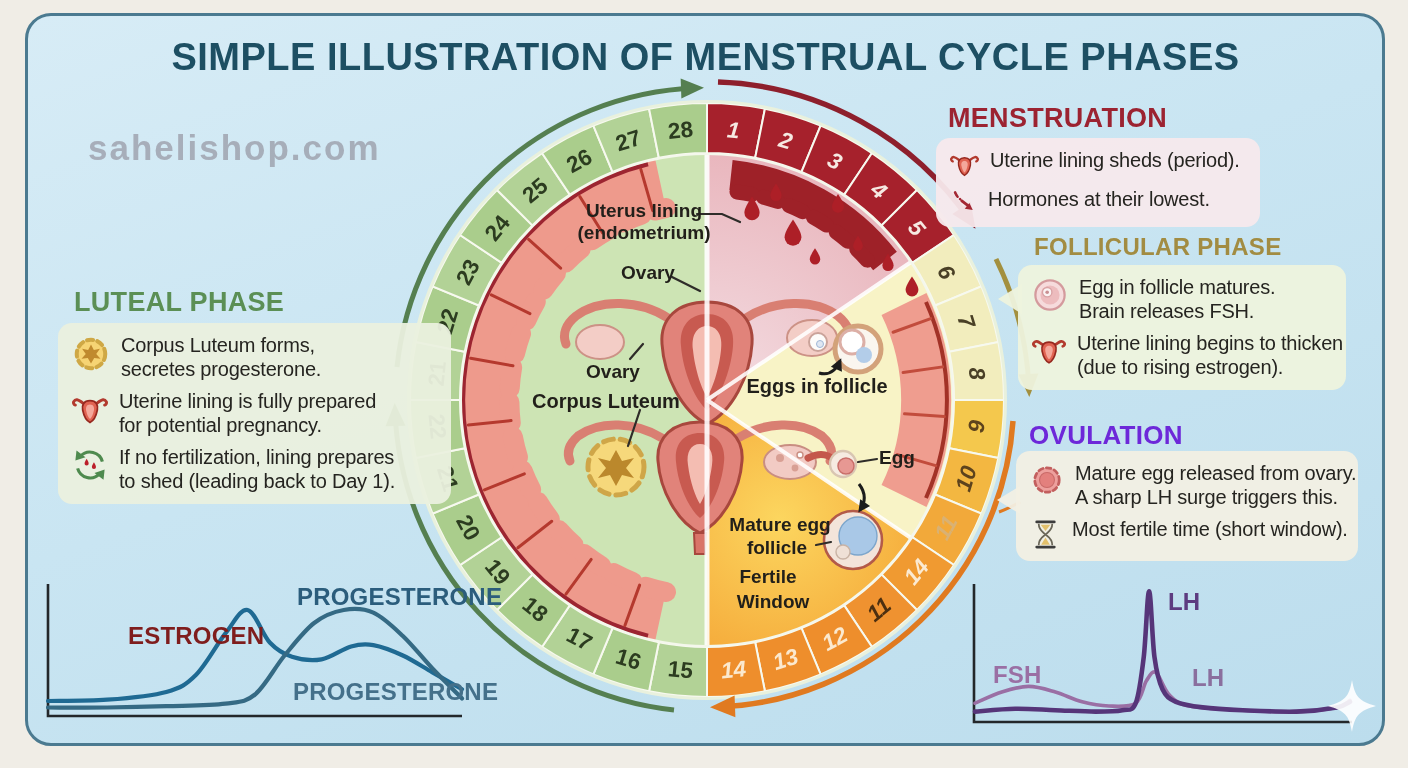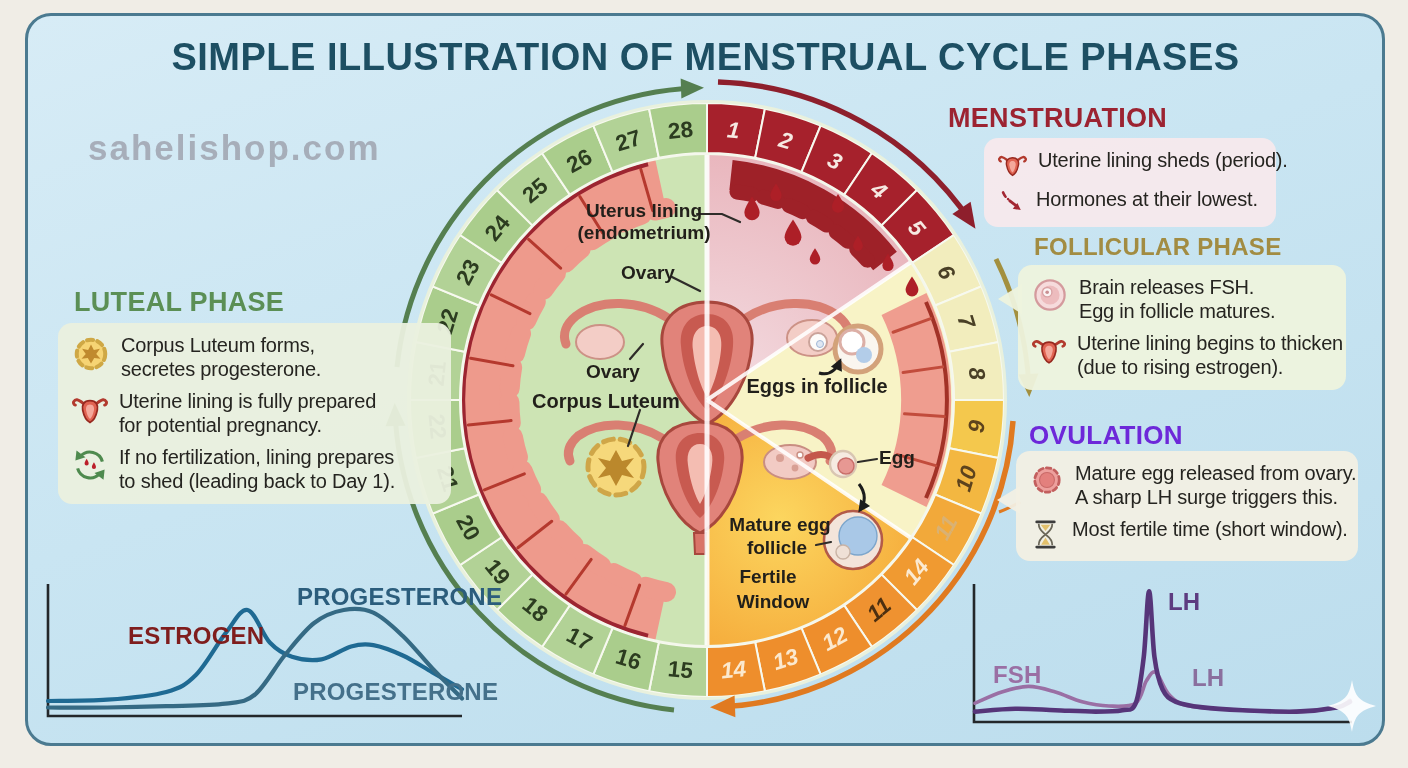--- a/index.html
+++ b/index.html
@@ -316,21 +316,21 @@
 <div class="wl" style="left:613px;top:372px">Ovary</div>
 <div class="wl" style="left:606px;top:401px;font-size:20px">Corpus Luteum</div>
 <div class="wl" style="left:817px;top:386px;font-size:20px">Eggs in follicle</div>
 <div class="wl" style="left:897px;top:458px">Egg</div>
 <div class="wl" style="left:780px;top:525px">Mature egg</div>
 <div class="wl" style="left:777px;top:548px">follicle</div>
 <div class="wl" style="left:768px;top:577px">Fertile</div>
 <div class="wl" style="left:773px;top:602px">Window</div>
 
 <div class="hdr" style="left:948px;top:103px;font-size:27px;color:#9c2331">MENSTRUATION</div>
-<div class="card" style="left:984px;top:138px;width:292px;background:rgba(247,233,236,.95)">
+<div class="card" style="left:936px;top:138px;width:324px;background:rgba(247,233,236,.95)">
   <div class="row">
     <svg class="bi" width="29" height="29" viewBox="0 0 32 32">
         <use href="#ic-uterus"></use>
       </svg>
     <div class="bl">Uterine lining sheds (period).</div>
   </div>
   <div class="row">
     <svg class="bi" width="27" height="27" viewBox="0 0 32 32">
         <use href="#ic-arrow-red"></use>
       </svg>
@@ -338,22 +338,22 @@
   </div>
 </div>
 
 <div class="hdr" style="left:1034px;top:233px;font-size:24px;color:#a28c42">FOLLICULAR PHASE</div>
 <div class="card" style="left:1018px;top:265px;width:328px;background:rgba(238,243,221,.95)">
   <div class="row">
     <svg class="bi" width="36" height="36" viewBox="0 0 32 32">
         <use href="#ic-follicle"></use>
       </svg>
     <div>
+      <div class="bl">Egg in follicle matures.</div>
       <div class="bl">Brain releases FSH.</div>
-      <div class="bl">Egg in follicle matures.</div>
     </div>
   </div>
   <div class="row">
     <svg class="bi" width="34" height="34" viewBox="0 0 32 32">
         <use href="#ic-uterus"></use>
       </svg>
     <div>
       <div class="bl">Uterine lining begins to thicken</div>
       <div class="bl">(due to rising estrogen).</div>
     </div>

